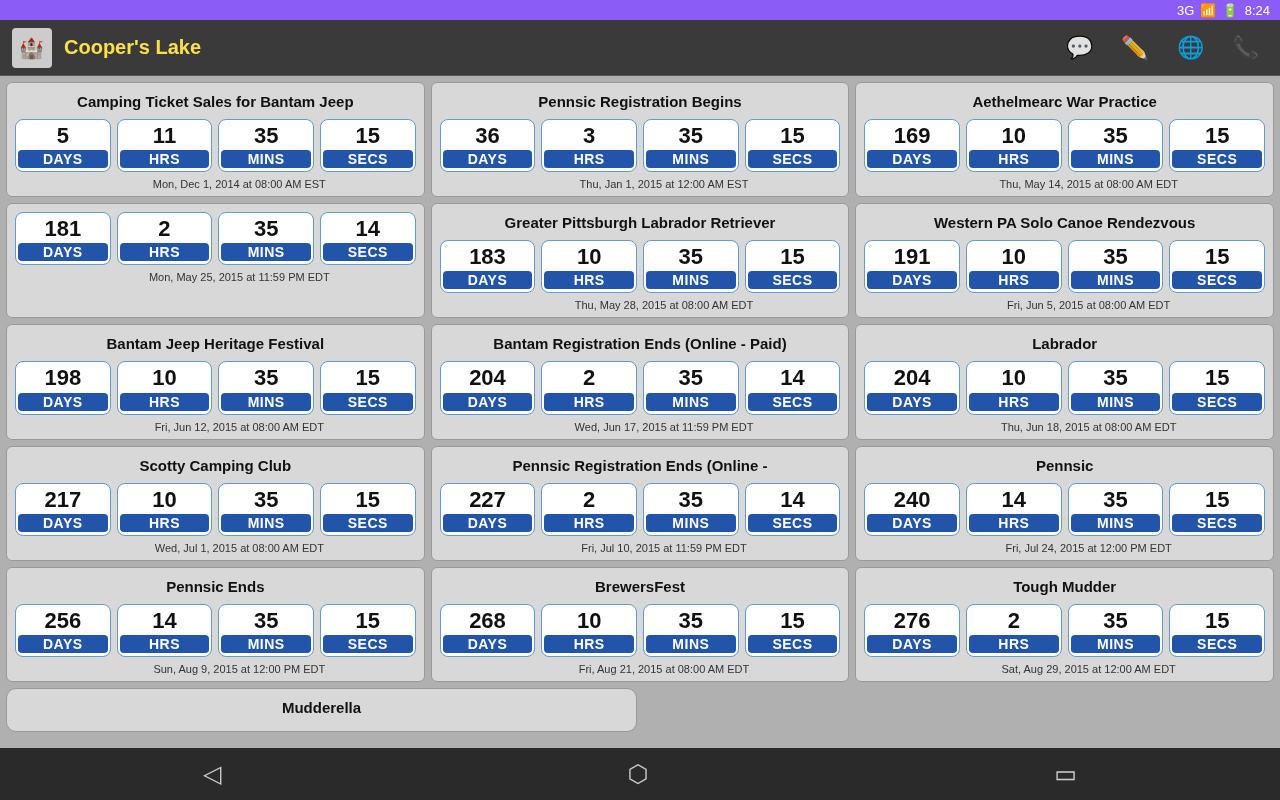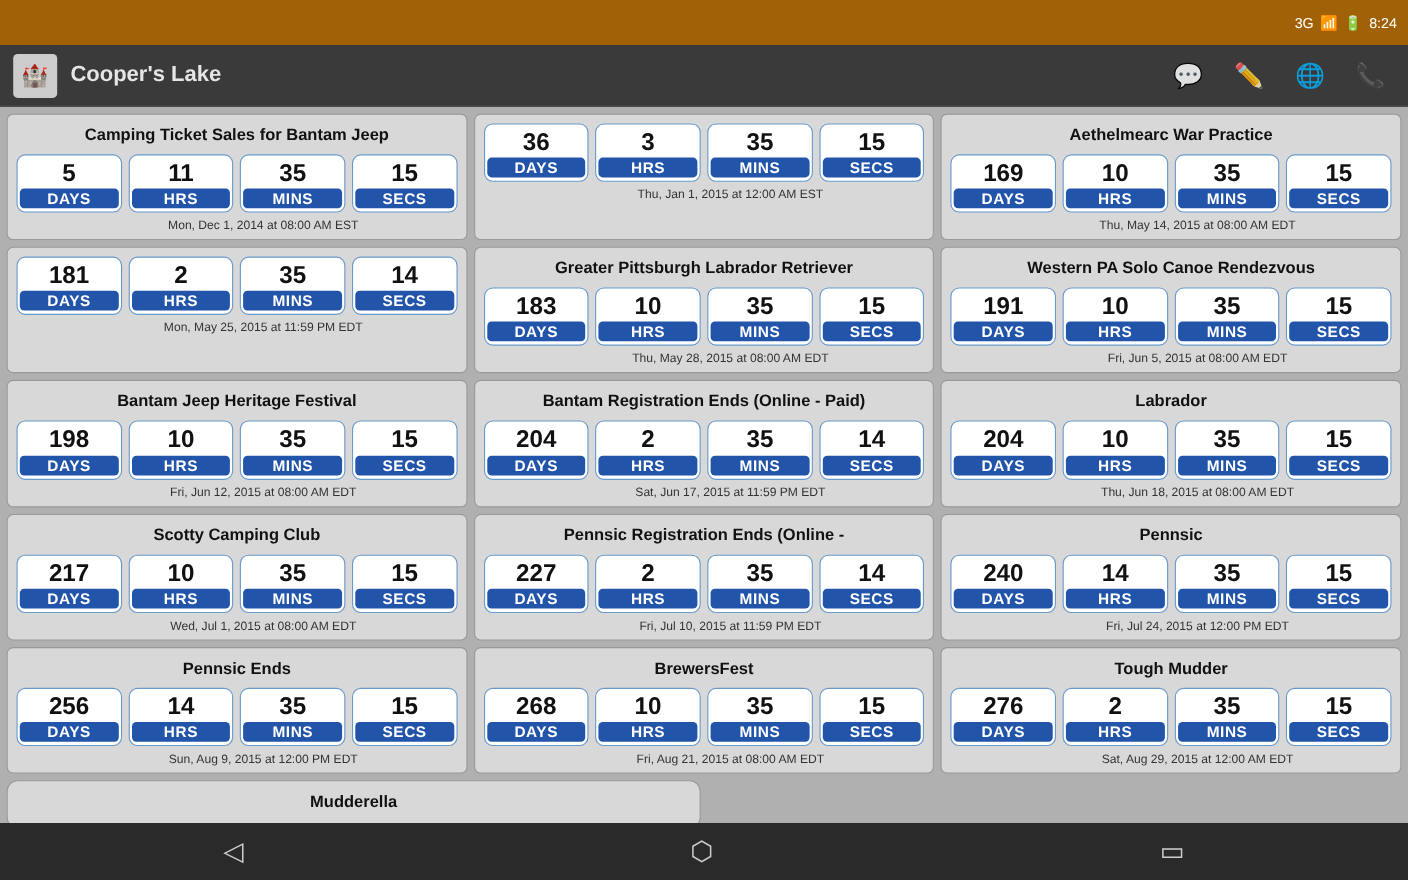--- a/index.html
+++ b/index.html
@@ -8,23 +8,23 @@
       font-family: 'Arial', sans-serif;
       width: 1280px;
       height: 800px;
       overflow: hidden;
       display: flex;
       flex-direction: column;
     }
 
     
     #status-bar {
-      background: #a16207;
+      background: #8b5cf6;
       color: #fff;
-      height: 41px;
+      height: 20px;
       display: flex;
       align-items: center;
       justify-content: flex-end;
       padding: 0 10px;
       font-size: 13px;
       gap: 6px;
       flex-shrink: 0;
     }
 
     
@@ -42,21 +42,21 @@
       width: 40px;
       height: 40px;
       background: #ccc;
       border-radius: 4px;
       display: flex;
       align-items: center;
       justify-content: center;
       font-size: 20px;
     }
     #app-title {
-      color: #e5e5e5;
+      color: #fde047;
       font-size: 20px;
       font-weight: bold;
       flex: 1;
     }
     .action-btn {
       color: #fff;
       font-size: 22px;
       cursor: pointer;
       padding: 4px 8px;
       opacity: 0.85;
@@ -205,20 +205,21 @@
         <span class="countdown-label">MINS</span>
       </div>
       <div class="countdown-unit">
         <span class="countdown-value">15</span>
         <span class="countdown-label">SECS</span>
       </div>
     </div>
     <div class="event-date">Mon, Dec 1, 2014 at 08:00 AM EST</div>
   </div>
       <div class="event-card">
+    <div class="event-title">Pennsic Registration Begins</div>
     <div class="countdown-row">
       <div class="countdown-unit">
         <span class="countdown-value">36</span>
         <span class="countdown-label">DAYS</span>
       </div>
       <div class="countdown-unit">
         <span class="countdown-value">3</span>
         <span class="countdown-label">HRS</span>
       </div>
       <div class="countdown-unit">
@@ -354,21 +355,21 @@
       </div>
       <div class="countdown-unit">
         <span class="countdown-value">35</span>
         <span class="countdown-label">MINS</span>
       </div>
       <div class="countdown-unit">
         <span class="countdown-value">14</span>
         <span class="countdown-label">SECS</span>
       </div>
     </div>
-    <div class="event-date">Sat, Jun 17, 2015 at 11:59 PM EDT</div>
+    <div class="event-date">Wed, Jun 17, 2015 at 11:59 PM EDT</div>
   </div>
       <div class="event-card">
     <div class="event-title">Labrador</div>
     <div class="countdown-row">
       <div class="countdown-unit">
         <span class="countdown-value">204</span>
         <span class="countdown-label">DAYS</span>
       </div>
       <div class="countdown-unit">
         <span class="countdown-value">10</span>

